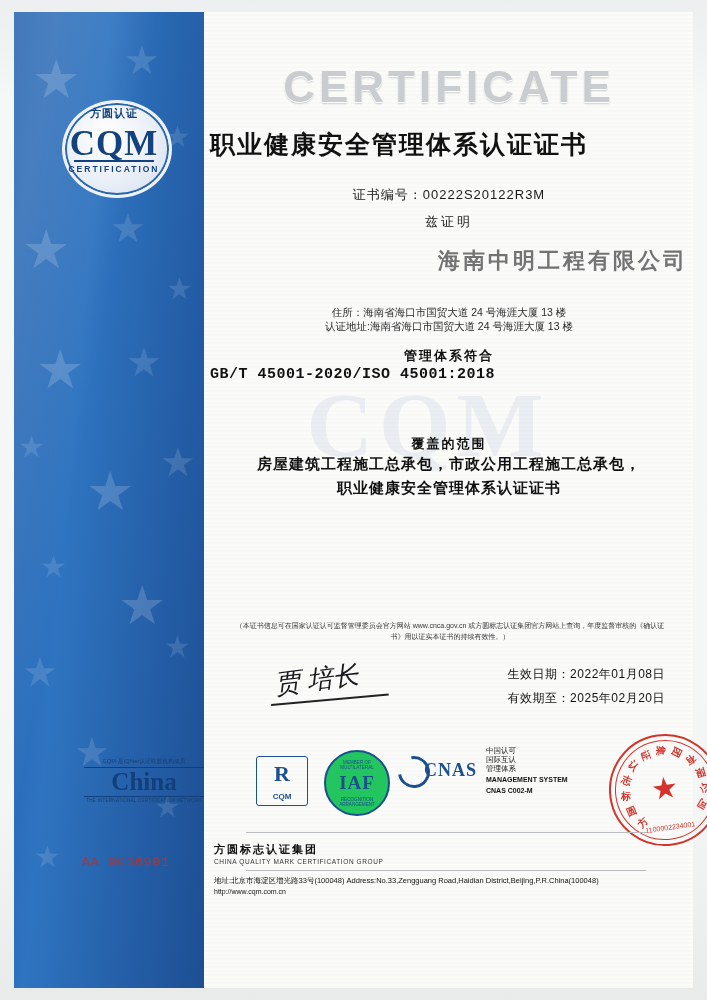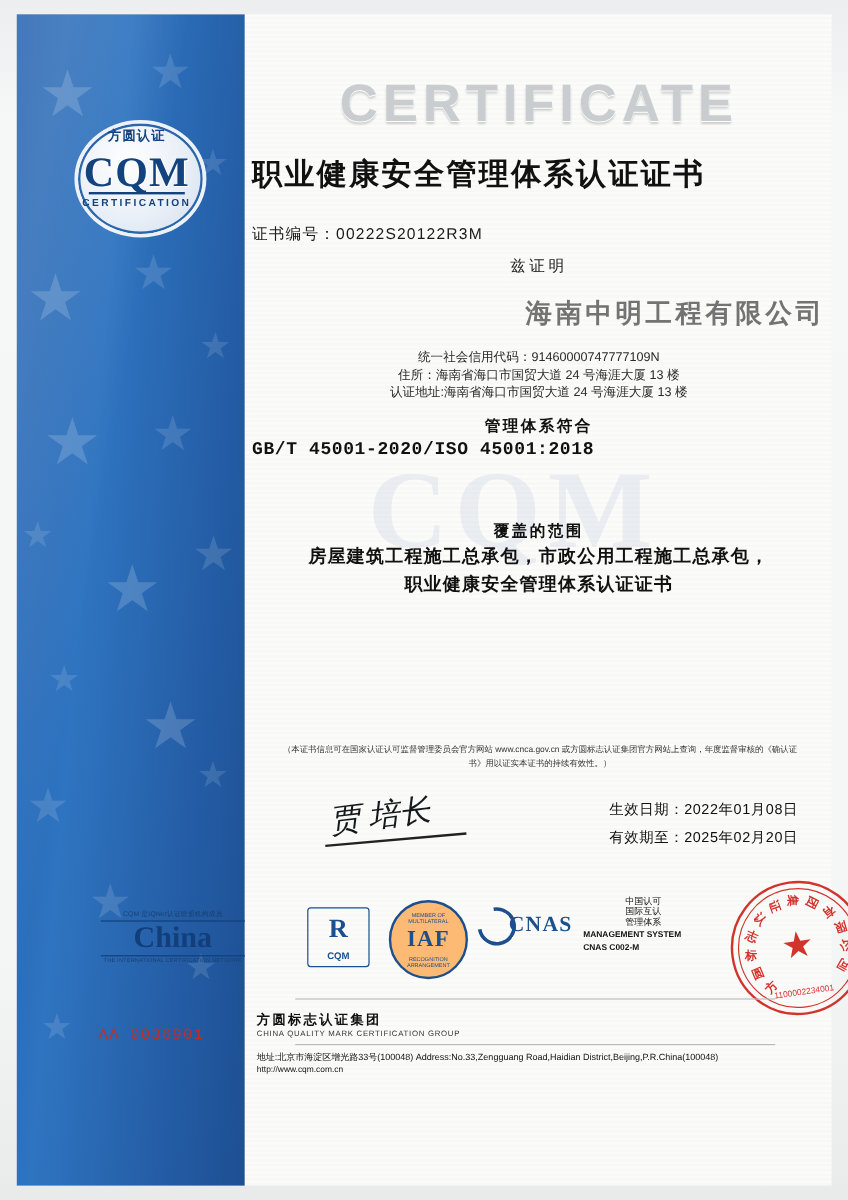--- a/index.html
+++ b/index.html
@@ -46,21 +46,21 @@
   .logo .bar{position:absolute;left:18px;top:62px;width:80px;height:2px;background:#12437e;}
 
   
   .cert-word{position:absolute;left:210px;top:62px;width:478px;text-align:center;
        font-family:"Liberation Sans",sans-serif;font-weight:bold;font-size:44px;
        letter-spacing:4px;color:#c9cdd0;
        text-shadow:0 1px 0 #ffffff, 0 2px 2px rgba(0,0,0,.18);}
   .title-cn{position:absolute;left:210px;top:128px;width:478px;text-align:left;
        font-family:"Liberation Serif",serif;font-weight:bold;font-size:25px;color:#111;
        letter-spacing:2px;}
-  .certno{position:absolute;left:210px;top:186px;width:478px;text-align:left;
+  .certno{position:absolute;left:210px;top:186px;width:478px;text-align:center;
        font-size:13px;color:#1a1a1a;letter-spacing:1px;}
   .hereby{position:absolute;left:210px;top:213px;width:478px;text-align:center;
        font-family:"Liberation Serif",serif;font-size:13px;color:#1a1a1a;letter-spacing:3px;}
   .company{position:absolute;left:210px;top:246px;width:478px;text-align:right;
        font-family:"Liberation Serif",serif;font-weight:bold;font-size:22px;color:#737373;
        letter-spacing:3px;}
   .meta{position:absolute;left:210px;width:478px;text-align:center;font-size:10.5px;color:#2a2a2a;}
   .m1{top:291px;} .m2{top:306px;} .m3{top:320px;}
   .sect{position:absolute;left:210px;width:478px;text-align:center;}
   .sect .lbl{font-family:"Liberation Serif",serif;font-weight:bold;font-size:13px;color:#111;letter-spacing:2px;}
@@ -90,34 +90,34 @@
        color:#123f7b;line-height:26px;}
   .ionet .bot{font-size:4.6px;color:#17406f;letter-spacing:.2px;}
   .ionet .rule{height:1px;background:#123f7b;margin:1px 0;}
 
   .rcqm{position:absolute;left:42px;top:16px;width:50px;height:48px;border:1.5px solid #1c4f8e;border-radius:3px;}
   .rcqm .r{position:absolute;left:0;top:4px;width:50px;text-align:center;
        font-family:"Liberation Serif",serif;font-size:22px;color:#1c4f8e;font-weight:bold;}
   .rcqm .c{position:absolute;left:0;bottom:4px;width:50px;text-align:center;font-size:8px;color:#1c4f8e;font-weight:bold;}
 
   .iaf{position:absolute;left:110px;top:10px;width:62px;height:62px;border-radius:50%;
-       border:2px solid #1c4f8e;background:#fdba74;}
+       border:2px solid #1c4f8e;background:#22c55e;}
   .iaf .t{position:absolute;left:0;top:20px;width:62px;text-align:center;
        font-family:"Liberation Serif",serif;font-weight:bold;font-size:19px;color:#1c4f8e;letter-spacing:1px;}
   .iaf .s{position:absolute;left:0;top:8px;width:62px;text-align:center;font-size:4.6px;color:#1c4f8e;}
   .iaf .s2{position:absolute;left:0;bottom:7px;width:62px;text-align:center;font-size:4.6px;color:#1c4f8e;}
 
   .cnas{position:absolute;left:188px;top:14px;width:70px;}
   .cnas .sym{position:absolute;left:-4px;top:2px;width:26px;height:26px;border-radius:50%;
        border:3px solid #1c4f8e;border-left-color:transparent;transform:rotate(35deg);}
   .cnas .txt{position:absolute;left:22px;top:6px;font-family:"Liberation Serif",serif;
        font-weight:bold;font-size:18px;color:#1c4f8e;letter-spacing:1px;}
 
   .msblock{position:absolute;left:272px;top:6px;width:110px;font-size:7px;color:#111;line-height:9px;}
-  .msblock .cn{font-size:7.5px;margin-left:35px;}
+  .msblock .cn{font-size:7.5px;}
   .msblock .b{font-weight:bold;font-size:7px;margin-top:2px;}
 
   
   .seal{position:absolute;left:395px;top:-6px;width:108px;height:108px;border-radius:50%;
        border:2.5px solid #d2342c;color:#d2342c;transform:rotate(-8deg);}
   .seal .inner{position:absolute;left:4px;top:4px;right:4px;bottom:4px;border-radius:50%;border:1px solid #d2342c;}
   .seal .star5{position:absolute;left:50%;top:50%;transform:translate(-50%,-55%);font-size:30px;line-height:30px;color:#d2342c;}
   .seal .arc{position:absolute;left:0;top:0;width:108px;height:108px;}
   .seal .arc span{position:absolute;left:50%;top:50%;font-size:10px;font-weight:bold;
        transform-origin:0 0;}
@@ -177,21 +177,20 @@
   <div class="cert-word">CERTIFICATE</div>
   <div class="title-cn">职业健康安全管理体系认证证书</div>
 
   <div class="certno">
     <span>证书编号：</span><span>00222S20122R3M</span>
   </div>
 
   <div class="hereby">兹证明</div>
   <div class="company">海南中明工程有限公司</div>
 
-  <div class="meta m1">统一社会信用代码：91460000747777109N</div>
   <div class="meta m2">住所：海南省海口市国贸大道 24 号海涯大厦 13 楼</div>
   <div class="meta m3">认证地址:海南省海口市国贸大道 24 号海涯大厦 13 楼</div>
 
   <div class="sect" style="top:346px;">
     <span class="lbl">管理体系符合</span>
   </div>
   <div class="std">GB/T 45001-2020/ISO 45001:2018</div>
 
   <div class="sect scope-lbl">
     <span class="lbl">覆盖的范围</span>

